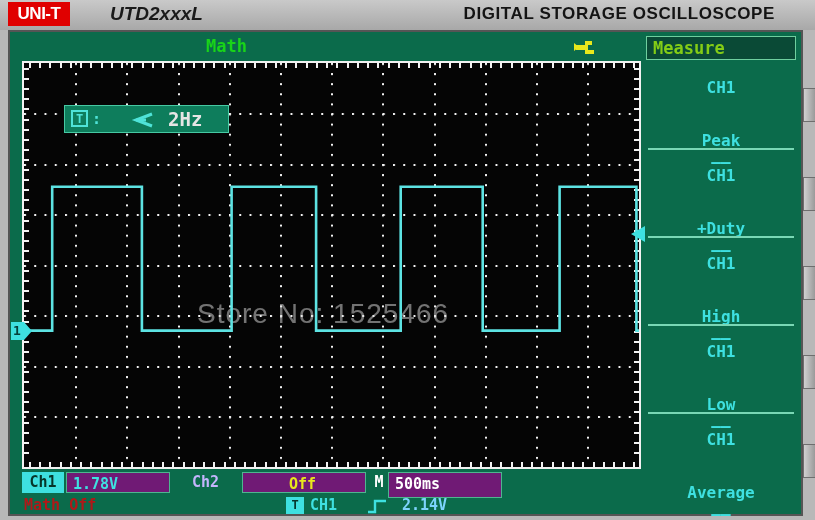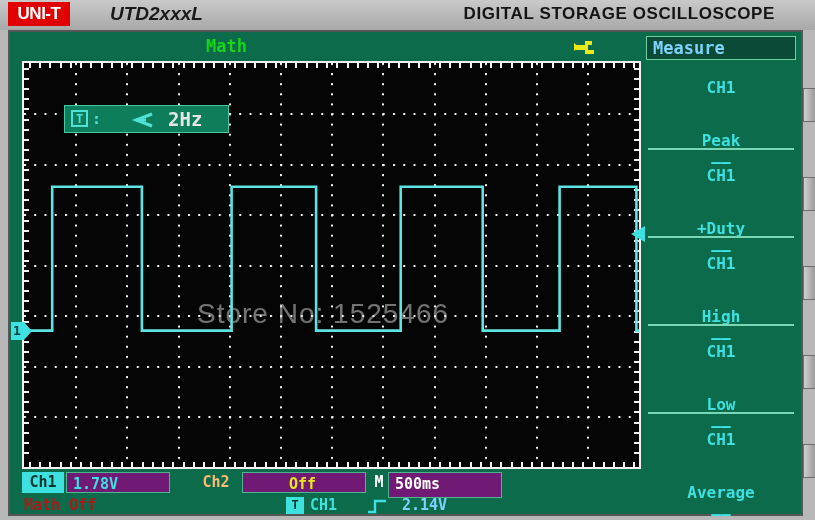--- a/index.html
+++ b/index.html
@@ -27,21 +27,21 @@
   #statusrow{position:absolute;left:0;top:0;width:628px;height:30px;}
   #scan{position:absolute;left:196px;top:4px;color:#19d419;
         font:bold 17px "DejaVu Sans Mono",monospace;}
   #mpos{position:absolute;left:332px;top:4px;color:#3ee0e0;
         font:bold 17px "DejaVu Sans Mono",monospace;}
   #usbicon{position:absolute;left:553px;top:8px;}
 
   
   #measurehdr{position:absolute;left:636px;top:4px;width:150px;height:24px;
               background:#0a4a36;border:1px solid #6fcf9f;box-sizing:border-box;}
-  #measurehdr span{position:absolute;left:6px;top:1px;color:#7dd3fc;
+  #measurehdr span{position:absolute;left:6px;top:1px;color:#84cc16;
         font:bold 17px "DejaVu Sans Mono",monospace;}
 
   
   #grat{position:absolute;left:12px;top:29px;width:619px;height:408px;
         background:#050505;border:2px solid #f2f2f2;box-sizing:border-box;}
   #gratinner{position:absolute;left:0;top:0;right:0;bottom:0;overflow:hidden;}
 
   .dotgrid{position:absolute;left:0;top:0;width:100%;height:100%;}
 
   #wavesvg{position:absolute;left:0;top:0;}
@@ -79,21 +79,21 @@
 
   
   #botbar{position:absolute;left:12px;top:440px;width:619px;height:42px;}
   .fieldbox{position:absolute;background:#701a75;border:1px solid #4fb58f;box-sizing:border-box;}
   #ch1tag{position:absolute;left:0px;top:0px;width:42px;height:21px;background:#3ee0e0;
           color:#06352a;font:bold 15px "DejaVu Sans Mono",monospace;text-align:center;line-height:21px;}
   #ch1val{left:44px;top:0px;width:104px;height:21px;}
   #ch1val span{color:#3ee0e0;font:bold 15px "DejaVu Sans Mono",monospace;
           position:absolute;left:6px;top:2px;}
   #ch2tag{position:absolute;left:170px;top:0px;width:48px;height:21px;
-          color:#fdba74;font:bold 15px "DejaVu Sans Mono",monospace;text-align:center;line-height:21px;}
+          color:#c4b5fd;font:bold 15px "DejaVu Sans Mono",monospace;line-height:21px;}
   #ch2val{left:220px;top:0px;width:124px;height:21px;}
   #ch2val span{color:#e8e81c;font:bold 15px "DejaVu Sans Mono",monospace;
           position:absolute;left:46px;top:2px;}
   #mtag{position:absolute;left:348px;top:0px;width:18px;height:21px;color:#ffffff;
         font:bold 15px "DejaVu Sans Mono",monospace;text-align:center;line-height:21px;}
   #mval{left:366px;top:0px;width:114px;height:26px;}
   #mval span{color:#ffffff;font:bold 15px "DejaVu Sans Mono",monospace;
         position:absolute;left:6px;top:2px;}
 
   #math{position:absolute;left:2px;top:24px;color:#b01818;

